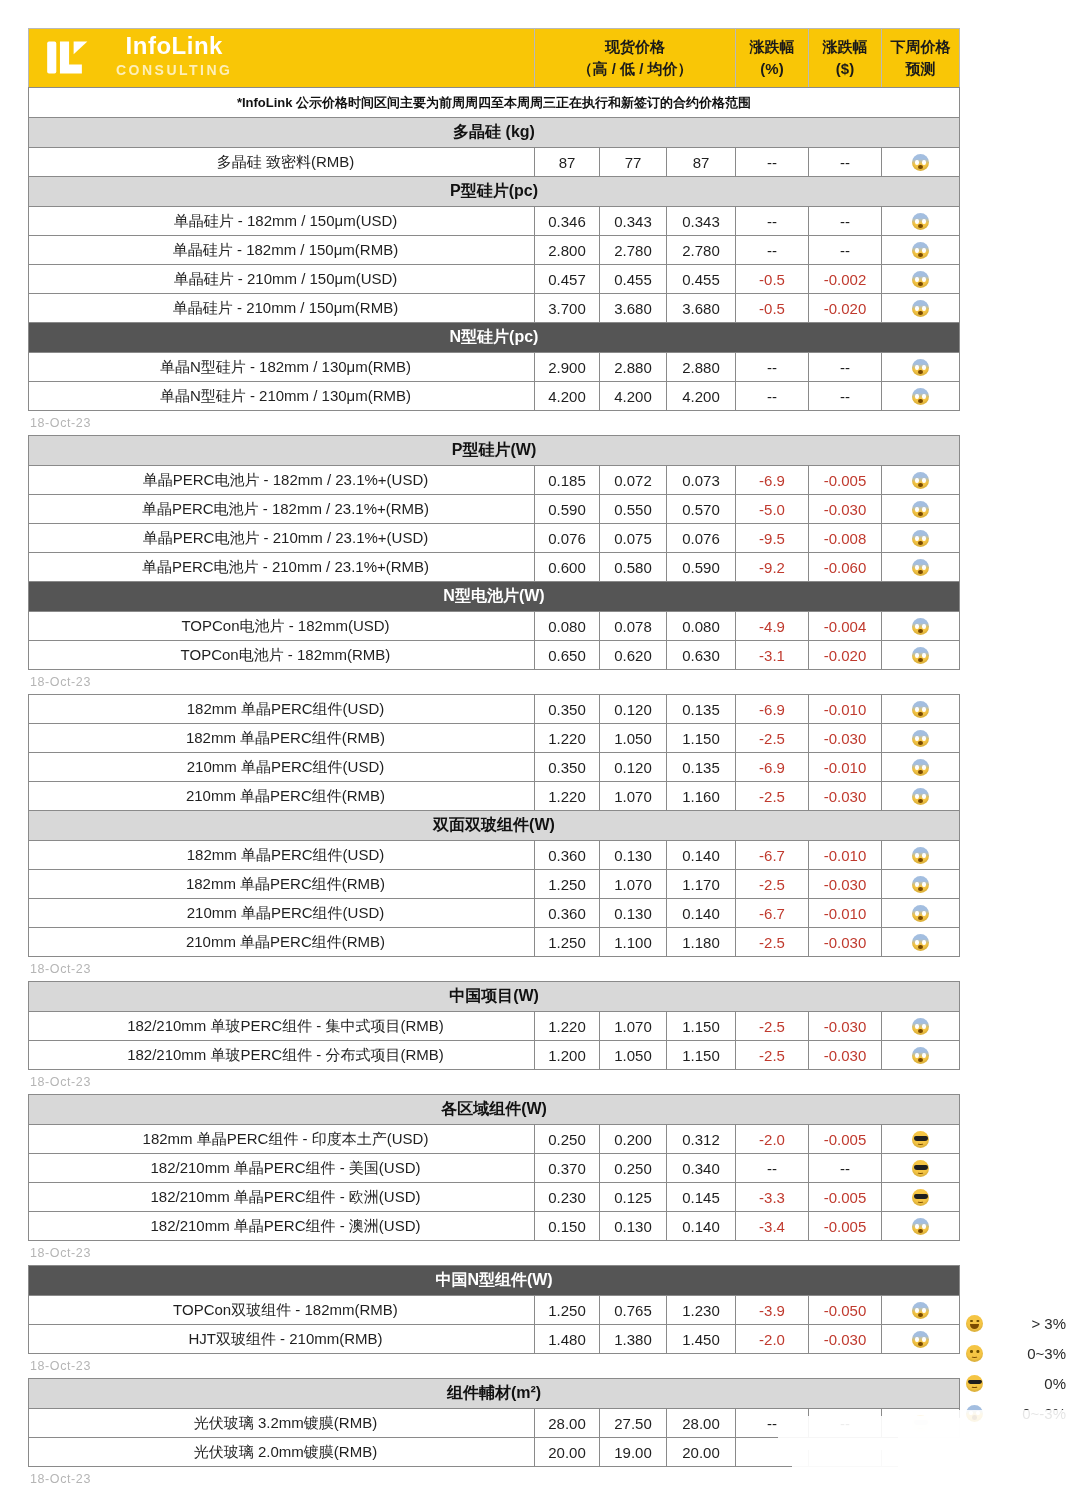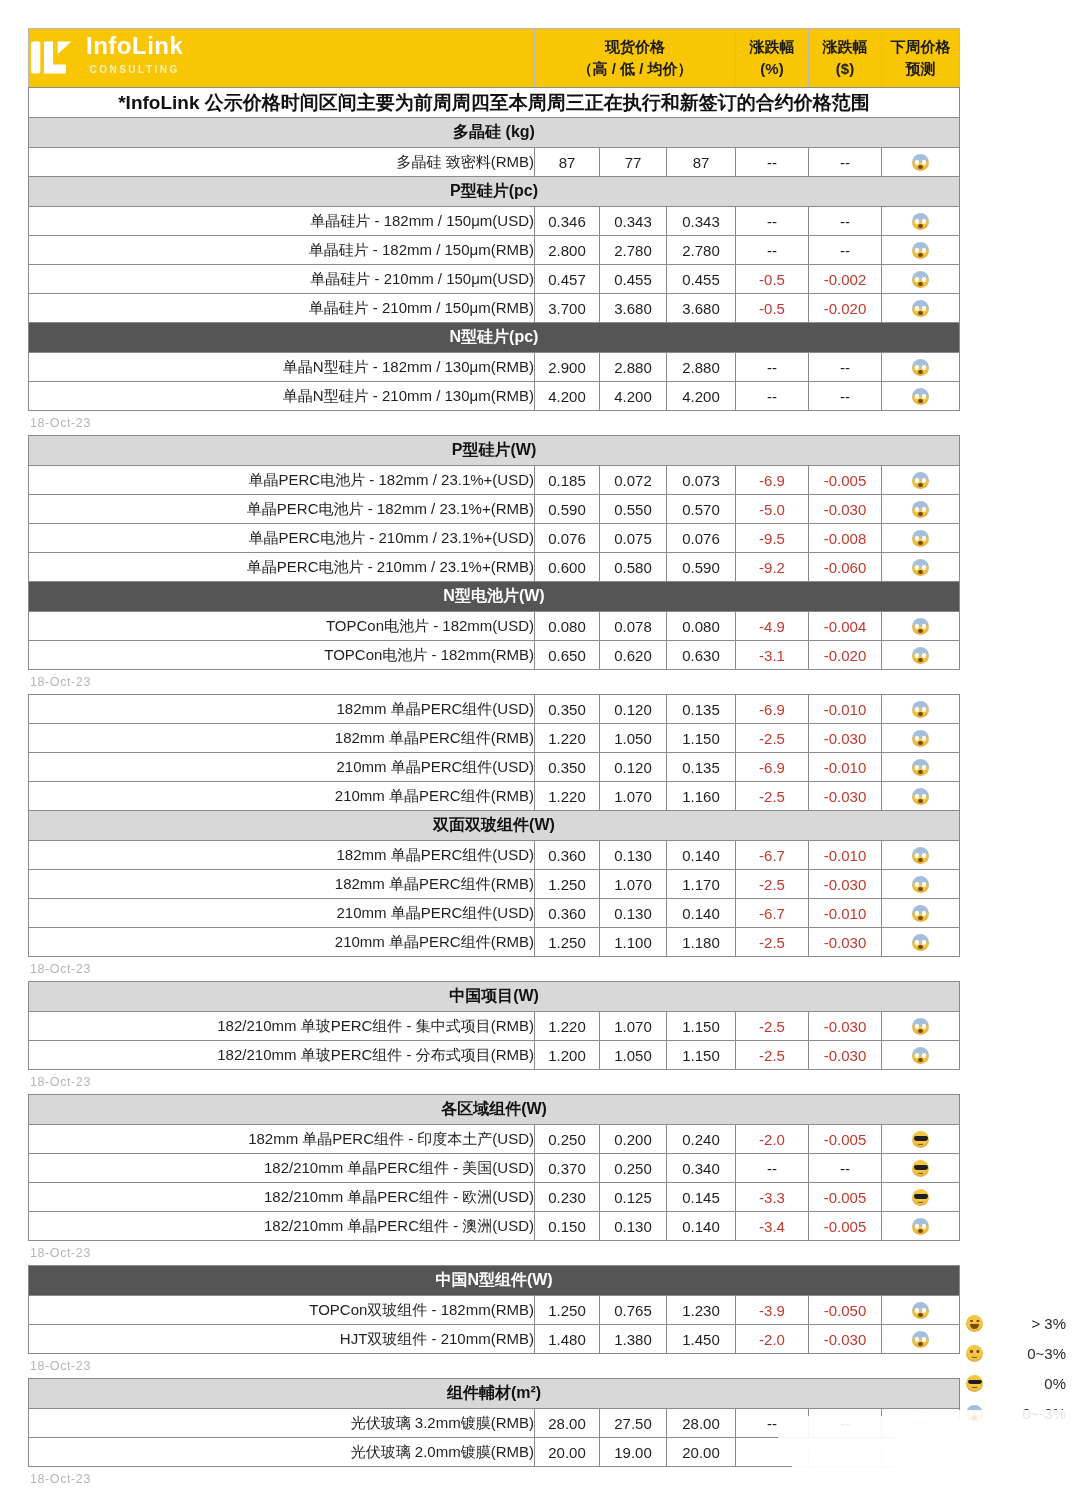--- a/index.html
+++ b/index.html
@@ -37,46 +37,46 @@
     height:58px;
     border:1px solid #b9b9b9;
     border-bottom:1px solid #8a8a8a;
     font-weight:bold;
     color:#1a1a1a;
     text-align:center;
     vertical-align:middle;
   }
   tr.brand-row th div{line-height:22px;}
   th.logo-cell{text-align:left;}
-  .logo{display:flex;align-items:center;gap:7px;}
+  .logo{display:flex;align-items:center;gap:21px;padding-left:16px;}
   .logo-mark{display:block;}
   .brand-name{font-size:24px;font-weight:bold;color:#ffffff;line-height:24px;letter-spacing:0.5px;}
-  .brand-sub{font-size:10px;font-weight:bold;color:rgba(255,255,255,0.72);letter-spacing:2.5px;line-height:12px;margin-top:2px;}
+  .brand-sub{font-size:14px;font-weight:bold;color:rgba(255,255,255,0.72);letter-spacing:2.5px;line-height:12px;margin-top:2px;}
   
   tr.note-row td{
     height:29px;
     text-align:center;
     font-weight:bold;
-    font-size:19px;
+    font-size:13px;
     background:#ffffff;
     color:#111;
   }
   
   tr.sec td{
     height:29px;
     text-align:center;
     font-weight:bold;
     font-size:16px;
     margin-left:20px;
   }
   tr.sec.light td{background:#D8D8D8;color:#111;}
   tr.sec.dark td{background:#555555;color:#ffffff;}
   
   tr.data td{height:28px;background:#ffffff;}
-  td.name{text-align:right;padding-left:8px;}
+  td.name{text-align:center;padding-left:8px;}
   td.num,td.pct,td.usd,td.emo{text-align:center;}
   td.pct.neg,td.usd.neg{color:#C03A2E;}
   
   .date-label{
     height:16px;
     line-height:16px;
     padding:4px 0 4px 2px;
     font-size:12.5px;
     letter-spacing:0.6px;
     color:#b5b5b5;
@@ -439,21 +439,21 @@
           <col class="c-emo">
         </colgroup>
         <tbody>
           <tr class="sec light">
             <td colspan="7">各区域组件(W)</td>
           </tr>
           <tr class="data">
             <td class="name">182mm 单晶PERC组件 - 印度本土产(USD)</td>
             <td class="num">0.250</td>
             <td class="num">0.200</td>
-            <td class="num">0.240</td>
+            <td class="num">0.312</td>
             <td class="pct neg">-2.0</td>
             <td class="usd neg">-0.005</td>
             <td class="emo"><span class="emo-face emo-cool"></span></td>
           </tr>
           <tr class="data">
             <td class="name">182/210mm 单晶PERC组件 - 美国(USD)</td>
             <td class="num">0.370</td>
             <td class="num">0.250</td>
             <td class="num">0.340</td>
             <td class="pct">--</td>

